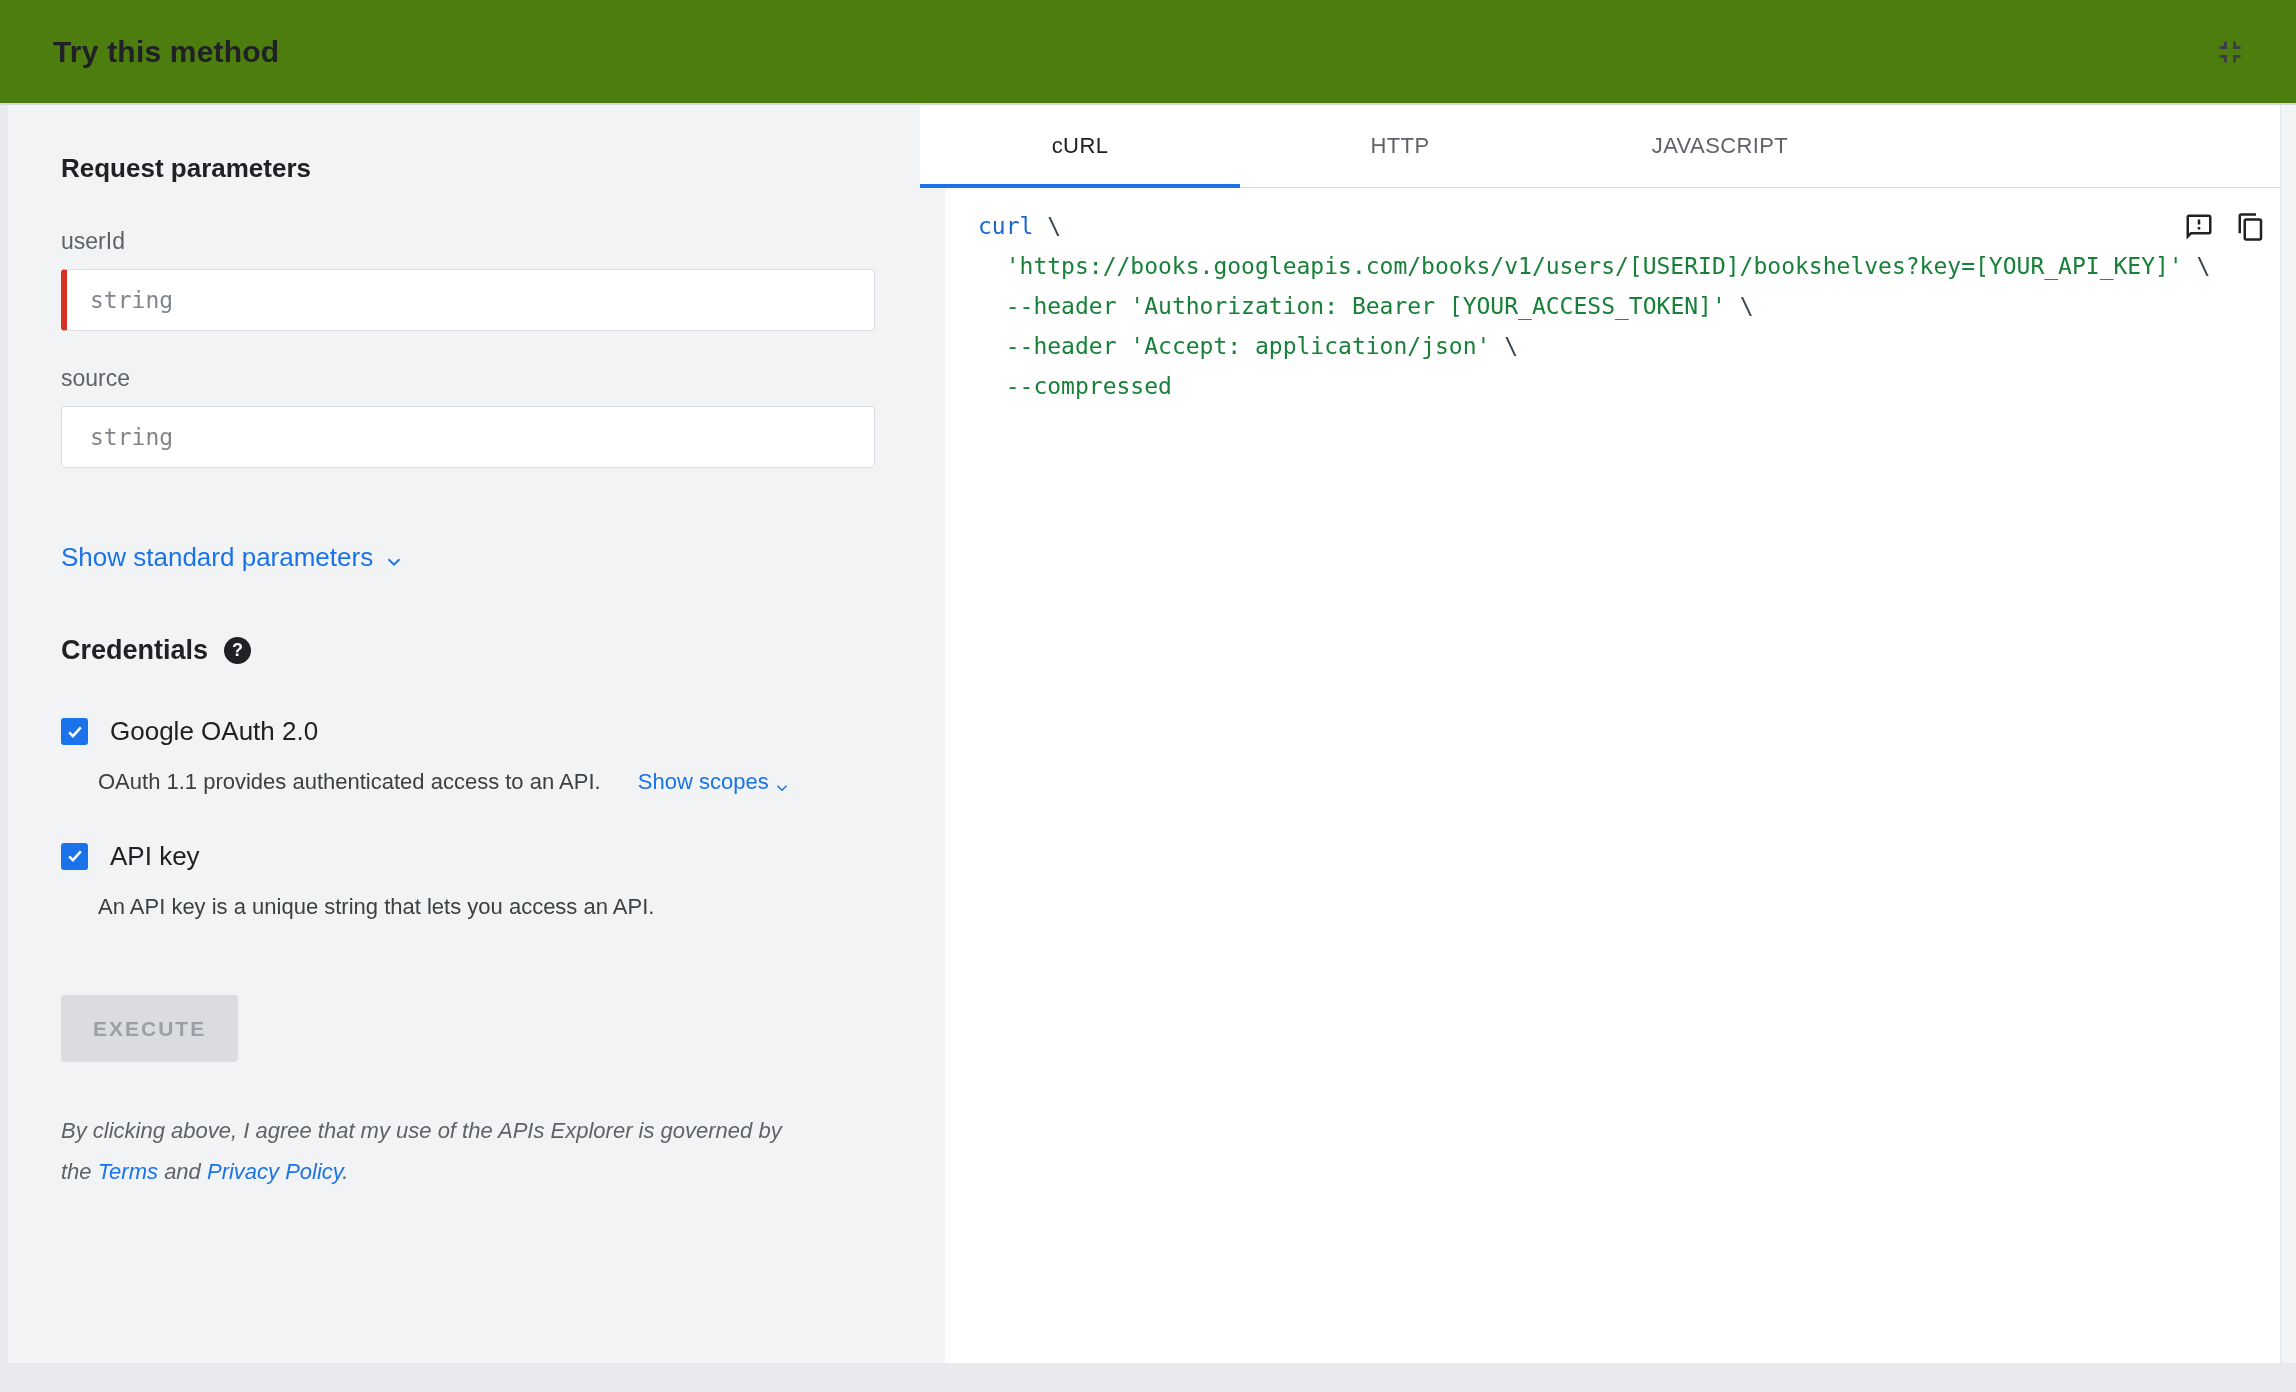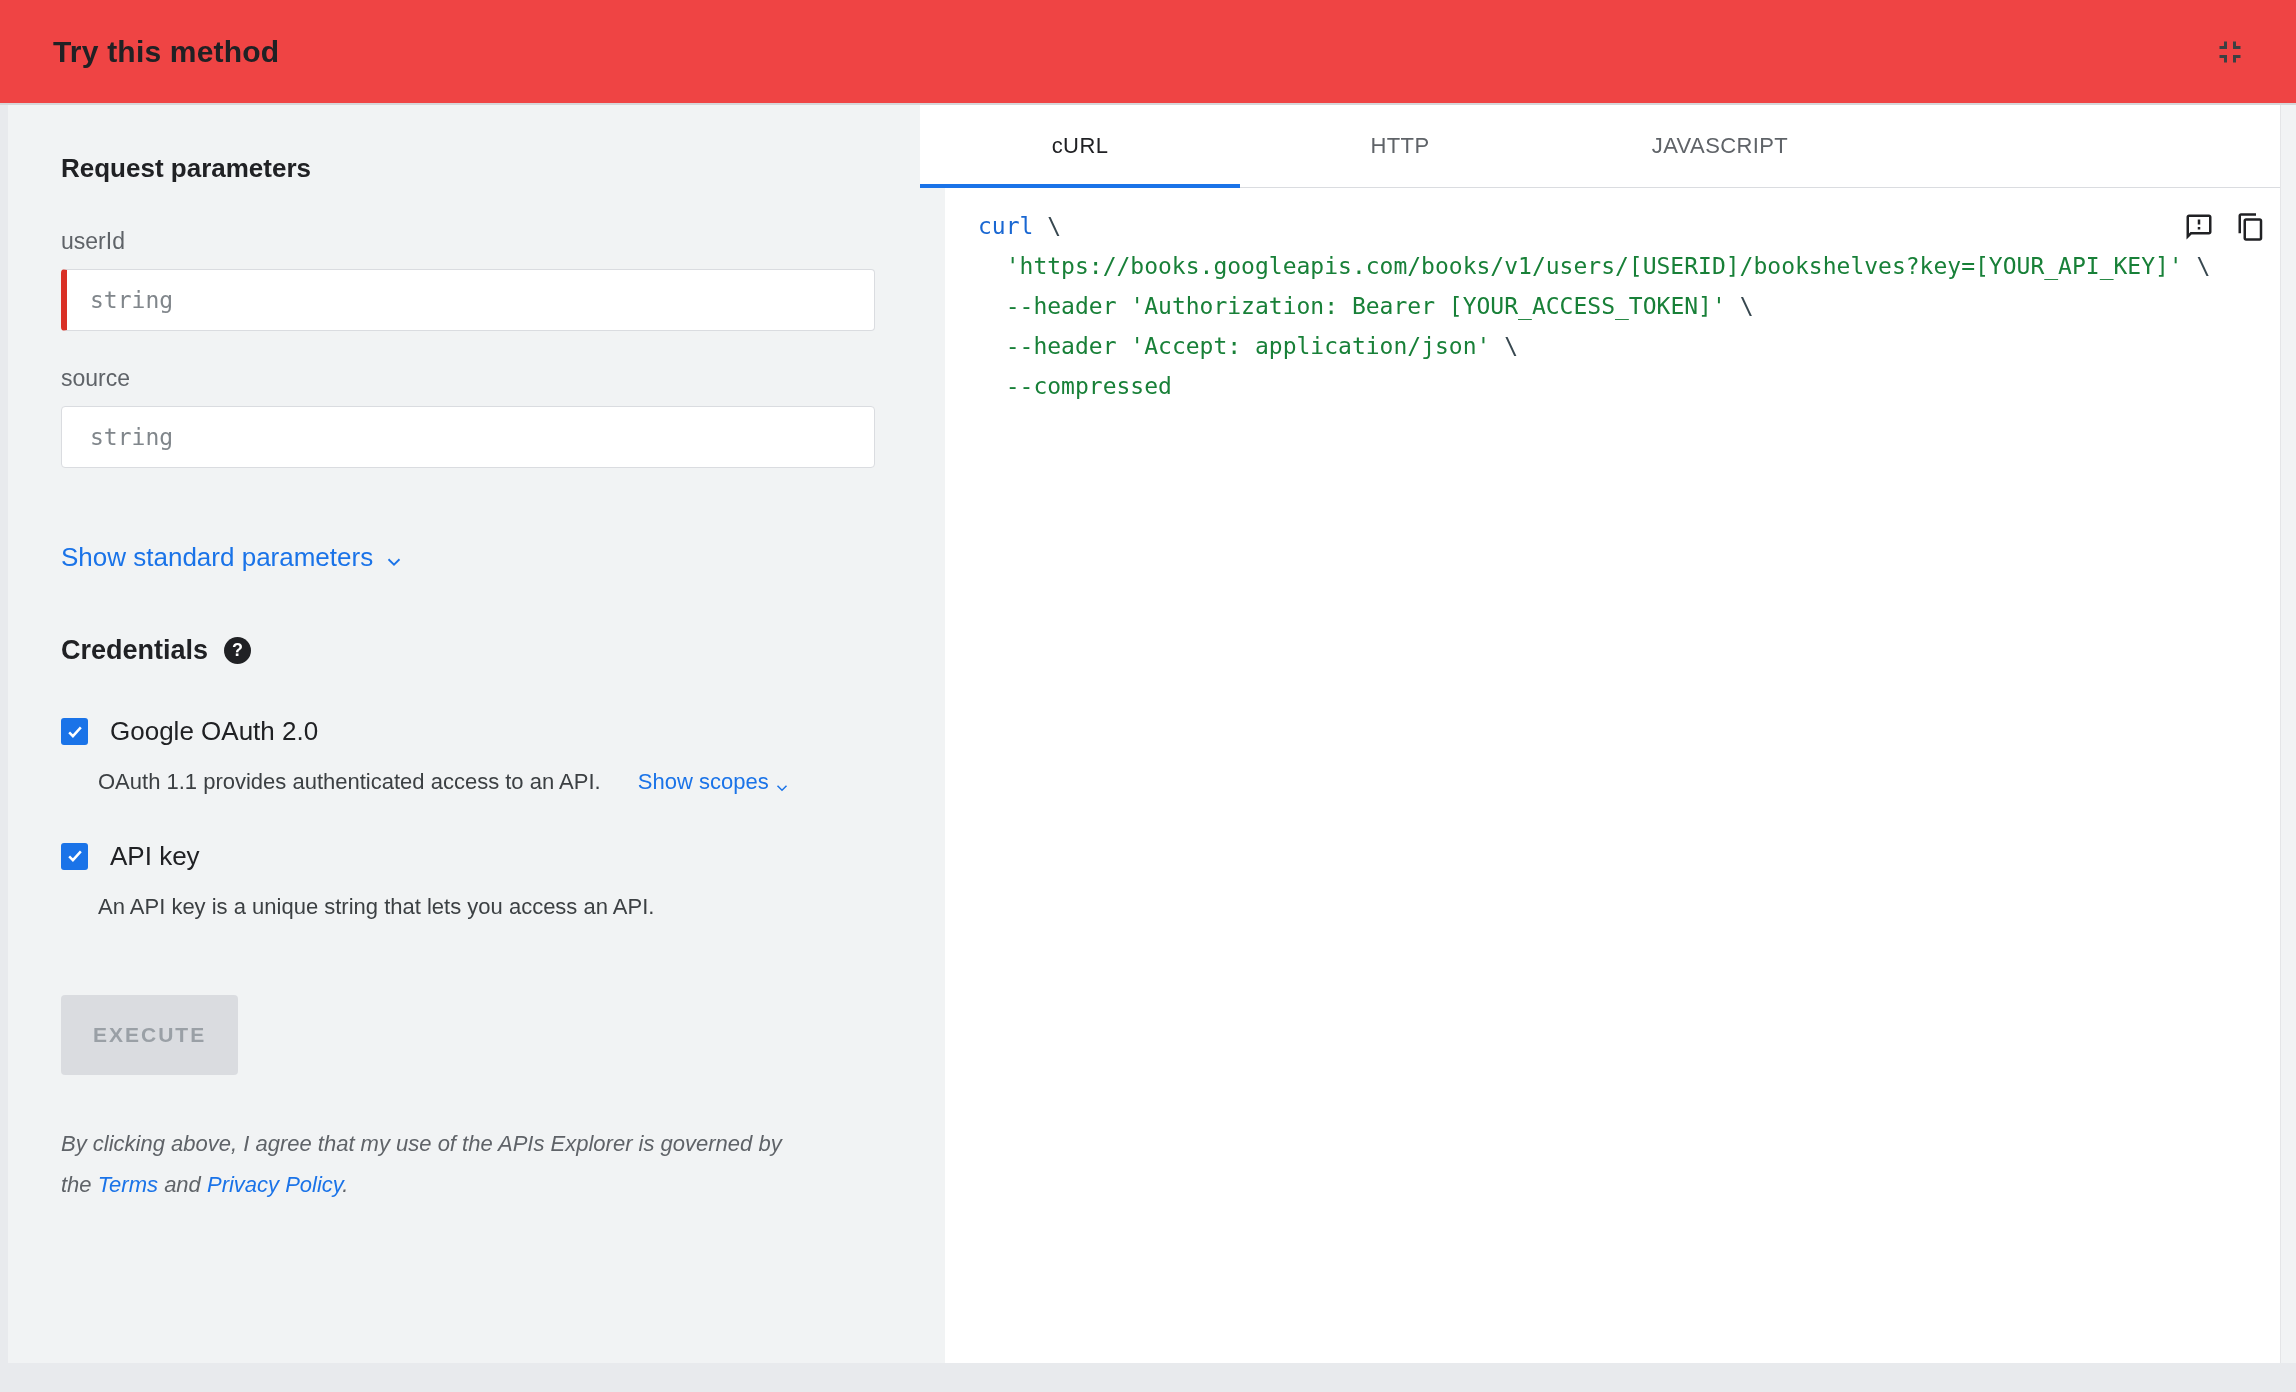--- a/index.html
+++ b/index.html
@@ -5,21 +5,21 @@
   html,body{margin:0;padding:0;}
   body{
     width:2296px;height:1392px;position:relative;overflow:hidden;
     background:#e8eaed;
     font-family:"Liberation Sans","DejaVu Sans",sans-serif;
     color:#202124;
   }
   
   .header{
     position:absolute;top:0;left:0;width:2296px;height:105px;box-sizing:border-box;
-    background:#ef4444;border-bottom:2px solid #d6d7d9;
+    background:#4d7c0f;border-bottom:2px solid #d6d7d9;
     display:flex;align-items:center;justify-content:space-between;
     padding:0 48px 0 53px;z-index:5;
   }
   .page-title{font-size:30px;font-weight:600;letter-spacing:.2px;color:#202124;}
   .icon-btn{background:none;border:none;padding:0;cursor:pointer;display:flex;align-items:center;justify-content:center;color:#3c4043;}
   
   .content{position:absolute;top:105px;left:0;right:0;bottom:29px;}
   
   .left-panel{
     position:absolute;left:8px;top:0;width:920px;height:100%;box-sizing:border-box;
@@ -53,21 +53,21 @@
   .check-row{display:flex;align-items:center;gap:22px;margin-top:50px;}
   .check-row.second{margin-top:44px;}
   .checkbox{
     width:27px;height:27px;border-radius:3px;background:#1a73e8;flex:none;
     display:flex;align-items:center;justify-content:center;cursor:pointer;
   }
   .check-label{font-size:26px;color:#202124;}
   .cred-desc{margin:20px 0 0 37px;font-size:22px;color:#3c4043;line-height:1.35;}
   .inline-link{display:inline-flex;align-items:flex-end;gap:4px;color:#1a73e8;cursor:pointer;margin-left:31px;}
   .execute-btn{
-    margin-top:74px;height:80px;padding:0 32px;border:none;border-radius:4px;
+    margin-top:74px;height:67px;padding:0 32px;border:none;border-radius:4px;
     background:#dadce0;color:#9aa0a6;font-size:21px;font-weight:600;letter-spacing:2px;
     font-family:"Liberation Sans",sans-serif;cursor:pointer;
   }
   .disclaimer{
     margin-top:48px;font-size:22px;font-style:italic;color:#5f6368;line-height:41px;max-width:840px;
   }
   .disclaimer .link{}
   
   .right-panel{position:absolute;left:920px;top:0;right:8px;height:100%;background:#f1f3f4;}
   .tabbar{height:82px;background:#ffffff;border-bottom:1px solid #dadce0;display:flex;}

